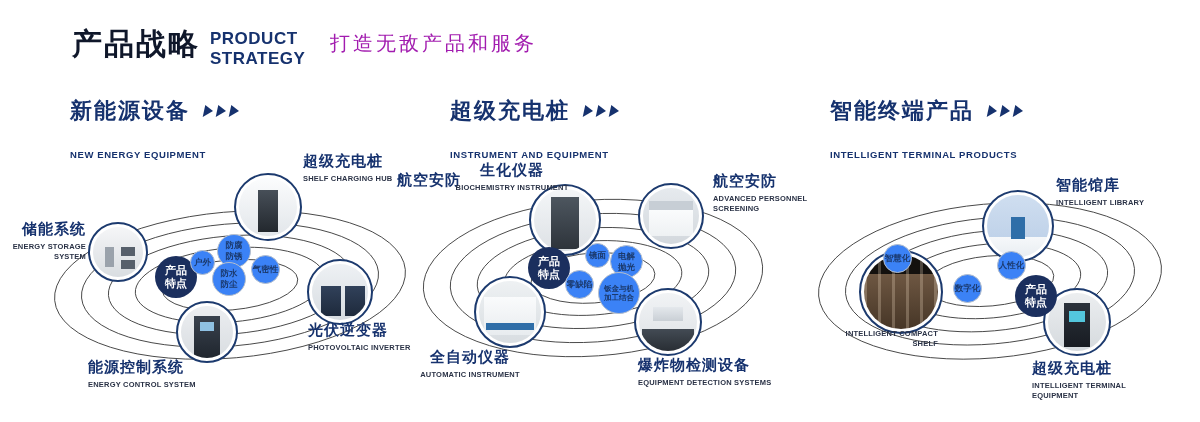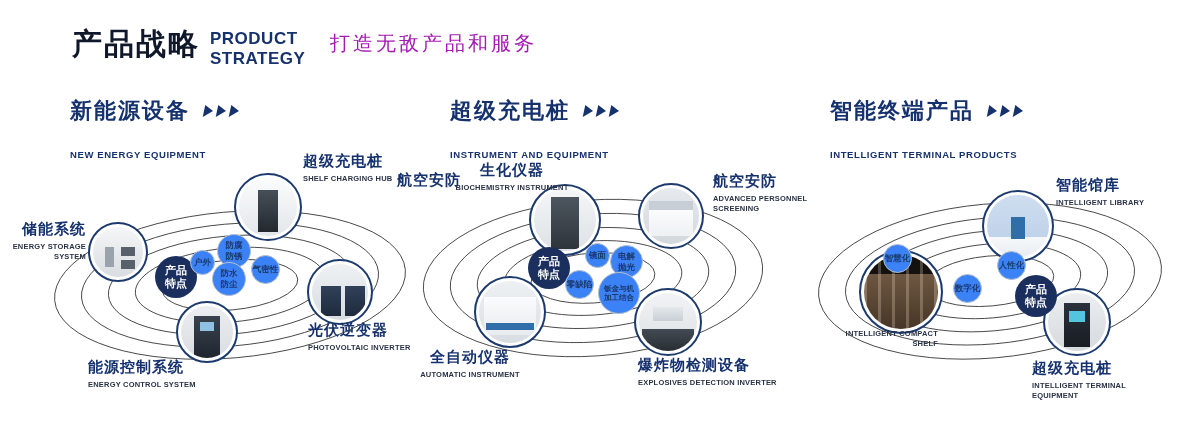--- a/index.html
+++ b/index.html
@@ -198,21 +198,21 @@
   <div class="lbl" style="left:713px;top:172px;width:100px;">
     <div class="cn">航空安防</div>
     <div class="en">ADVANCED PERSONNEL SCREENING</div>
   </div>
   <div class="lbl center" style="left:410px;top:348px;width:120px;">
     <div class="cn">全自动仪器</div>
     <div class="en">AUTOMATIC INSTRUMENT</div>
   </div>
   <div class="lbl" style="left:638px;top:356px;width:140px;">
     <div class="cn">爆炸物检测设备</div>
-    <div class="en">EXPLOSIVES DETECTION INVERTER</div>
+    <div class="en">EQUIPMENT DETECTION SYSTEMS</div>
   </div>
 
   <div class="ring" style="left:982px;top:190px;width:72px;height:72px;">
       <div class="thumb t-library"></div>
     </div>
   <div class="ring" style="left:859px;top:250px;width:84px;height:84px;">
       <div class="thumb t-shelf"></div>
     </div>
   <div class="ring" style="left:1043px;top:288px;width:68px;height:68px;">
       <div class="thumb t-kiosk"></div>

